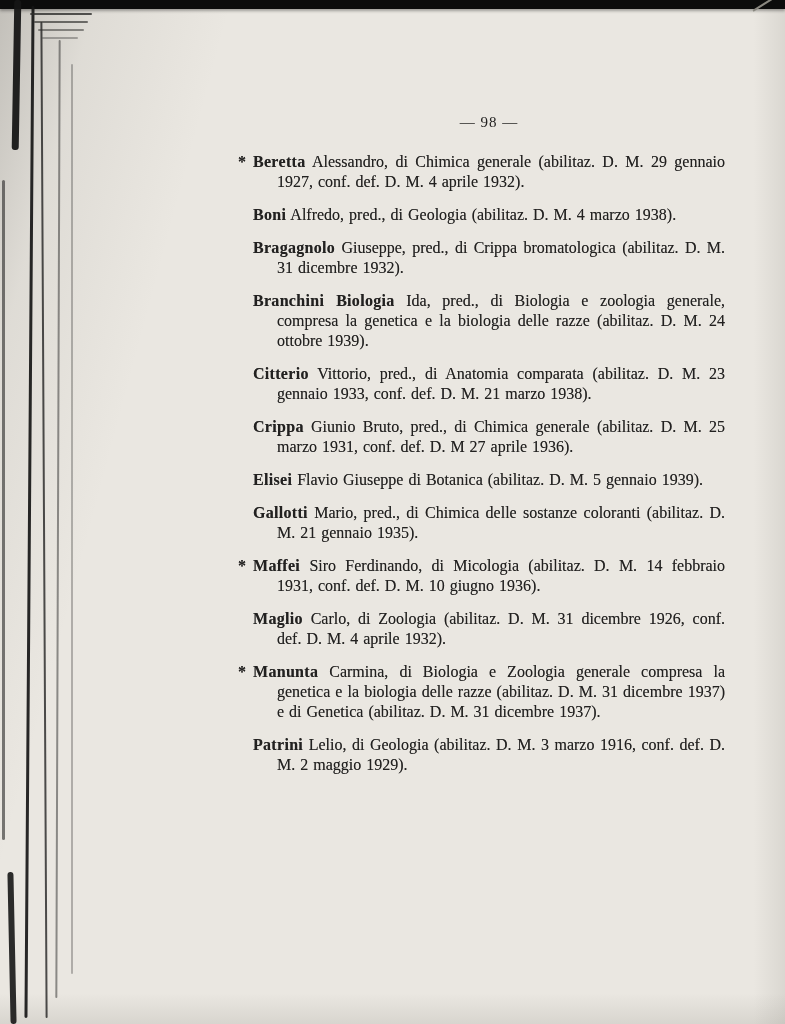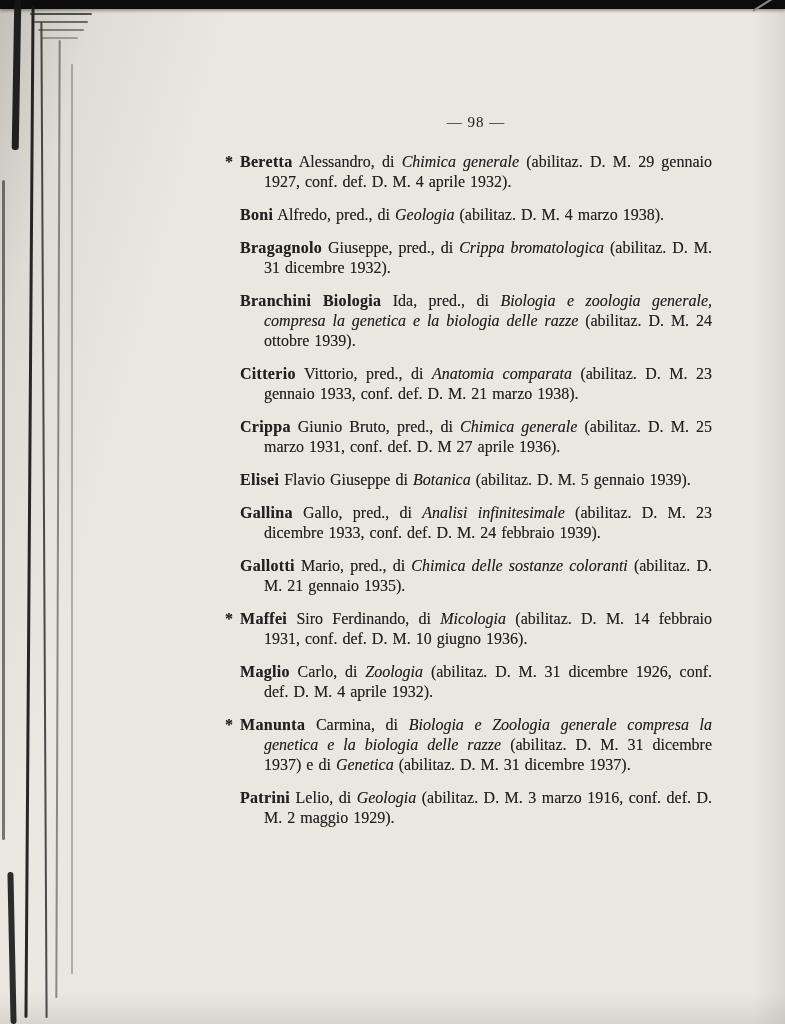--- a/index.html
+++ b/index.html
@@ -44,21 +44,21 @@
   .streak.s5 { left: 9px;  top: 872px;width: 6px; height: 152px;  transform: rotate(-1.2deg); opacity: 0.9; }
   .streak.s6 { left: 71px; top: 64px; width: 2px; height: 910px;  opacity: 0.28; }
   .streak.s7 { left: 2px;  top: 180px;width: 3px; height: 660px;  opacity: 0.55; }
   .edge-line { position: absolute; background: #2c2c2a; height: 2px; border-radius: 1px; }
   .edge-line.e1 { left: 30px; top: 13px; width: 62px; opacity: 0.8; }
   .edge-line.e2 { left: 34px; top: 21px; width: 54px; opacity: 0.65; }
   .edge-line.e3 { left: 38px; top: 29px; width: 46px; opacity: 0.5; }
   .edge-line.e4 { left: 42px; top: 37px; width: 36px; opacity: 0.35; }
   .content {
     position: absolute;
-    left: 240px; top: 112px; width: 472px;
+    left: 253px; top: 112px; width: 472px;
     color: var(--ink, #222120);
     font-size: 16px;
     line-height: 20px;
   }
   .page-number {
     text-align: center;
     letter-spacing: 1px;
     margin-bottom: 20px;
     font-size: 15px;
   }
@@ -71,21 +71,21 @@
     word-spacing: 1px;
     text-shadow: 0 0 0.5px rgba(20,20,20,0.45);
   }
   .star {
     position: absolute;
     left: -15px; top: 0;
     text-indent: 0;
     font-weight: bold;
   }
   .seg-bold   { font-weight: bold; letter-spacing: 0.3px; margin-top: 24px; }
-  .seg-italic { font-style: italic; }
+  .seg-italic { }
 </style>
 </head>
 <body>
 
 <div class="scan">
   <div class="vignette"></div>
 
   <div class="top-strip"></div>
   <div class="corner-mark"></div>
 
@@ -106,21 +106,20 @@
   <div class="content">
     <div class="page-number">— 98 —</div>
     <div class="entries">
         <p class="entry"><span class="star">*</span><span class="seg-bold">Beretta</span><span class="seg-normal"> Alessandro, di </span><span class="seg-italic">Chimica generale</span><span class="seg-normal"> (abilitaz. D. M. 29 gennaio 1927, conf. def. D. M. 4 aprile 1932).</span></p>
         <p class="entry"><span class="seg-bold">Boni</span><span class="seg-normal"> Alfredo, pred., di </span><span class="seg-italic">Geologia</span><span class="seg-normal"> (abilitaz. D. M. 4 marzo 1938).</span></p>
         <p class="entry"><span class="seg-bold">Bragagnolo</span><span class="seg-normal"> Giuseppe, pred., di </span><span class="seg-italic">Crippa bromatologica</span><span class="seg-normal"> (abilitaz. D. M. 31 dicembre 1932).</span></p>
         <p class="entry"><span class="seg-bold">Branchini Biologia</span><span class="seg-normal"> Ida, pred., di </span><span class="seg-italic">Biologia e zoologia generale, compresa la genetica e la biologia delle razze</span><span class="seg-normal"> (abilitaz. D. M. 24 ottobre 1939).</span></p>
         <p class="entry"><span class="seg-bold">Citterio</span><span class="seg-normal"> Vittorio, pred., di </span><span class="seg-italic">Anatomia comparata</span><span class="seg-normal"> (abilitaz. D. M. 23 gennaio 1933, conf. def. D. M. 21 marzo 1938).</span></p>
         <p class="entry"><span class="seg-bold">Crippa</span><span class="seg-normal"> Giunio Bruto, pred., di </span><span class="seg-italic">Chimica generale</span><span class="seg-normal"> (abilitaz. D. M. 25 marzo 1931, conf. def. D. M 27 aprile 1936).</span></p>
         <p class="entry"><span class="seg-bold">Elisei</span><span class="seg-normal"> Flavio Giuseppe di </span><span class="seg-italic">Botanica</span><span class="seg-normal"> (abilitaz. D. M. 5 gennaio 1939).</span></p>
-        <p class="entry"><span class="seg-bold">Gallina</span><span class="seg-normal"> Gallo, pred., di </span><span class="seg-italic">Analisi infinitesimale</span><span class="seg-normal"> (abilitaz. D. M. 23 dicembre 1933, conf. def. D. M. 24 febbraio 1939).</span></p>
         <p class="entry"><span class="seg-bold">Gallotti</span><span class="seg-normal"> Mario, pred., di </span><span class="seg-italic">Chimica delle sostanze coloranti</span><span class="seg-normal"> (abilitaz. D. M. 21 gennaio 1935).</span></p>
         <p class="entry"><span class="star">*</span><span class="seg-bold">Maffei</span><span class="seg-normal"> Siro Ferdinando, di </span><span class="seg-italic">Micologia</span><span class="seg-normal"> (abilitaz. D. M. 14 febbraio 1931, conf. def. D. M. 10 giugno 1936).</span></p>
         <p class="entry"><span class="seg-bold">Maglio</span><span class="seg-normal"> Carlo, di </span><span class="seg-italic">Zoologia</span><span class="seg-normal"> (abilitaz. D. M. 31 dicembre 1926, conf. def. D. M. 4 aprile 1932).</span></p>
         <p class="entry"><span class="star">*</span><span class="seg-bold">Manunta</span><span class="seg-normal"> Carmina, di </span><span class="seg-italic">Biologia e Zoologia generale compresa la genetica e la biologia delle razze</span><span class="seg-normal"> (abilitaz. D. M. 31 dicembre 1937) e di </span><span class="seg-italic">Genetica</span><span class="seg-normal"> (abilitaz. D. M. 31 dicembre 1937).</span></p>
         <p class="entry"><span class="seg-bold">Patrini</span><span class="seg-normal"> Lelio, di </span><span class="seg-italic">Geologia</span><span class="seg-normal"> (abilitaz. D. M. 3 marzo 1916, conf. def. D. M. 2 maggio 1929).</span></p>
       </div>
   </div>
 </div>
 
 </body></html>

